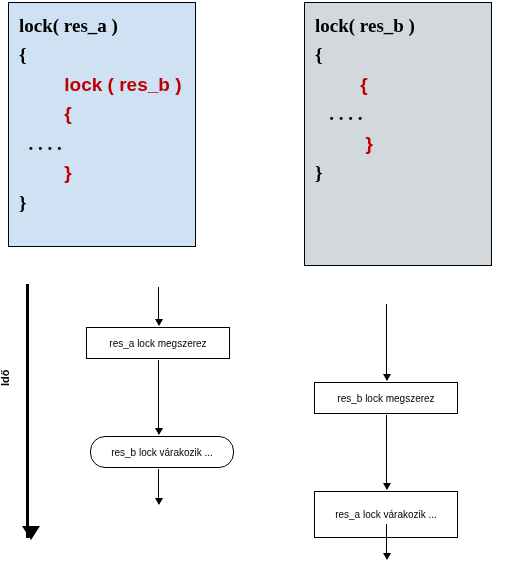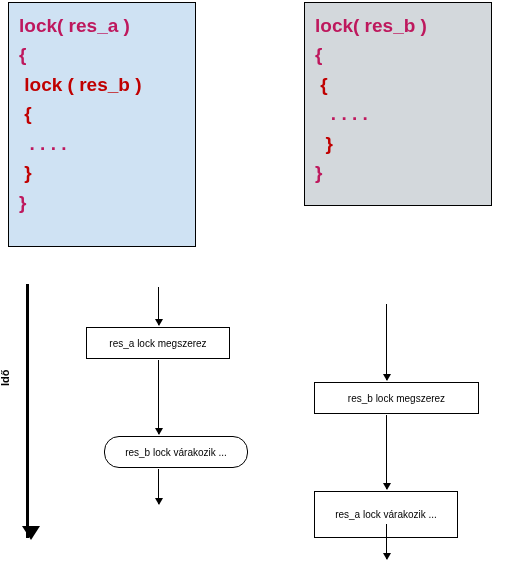--- a/index.html
+++ b/index.html
@@ -25,43 +25,43 @@
     left: 8px;
     top: 2px;
     width: 188px;
     height: 245px;
     background: #cfe2f3;
   }
   .cb-right {
     left: 304px;
     top: 2px;
     width: 188px;
-    height: 204px;
+    height: 264px;
     background: #d3d8dc;
   }
   .code-line { display: block; white-space: pre; }
-  .c-blue  { color: #be185d; }
-  .c-red   { color: #c00000; }
+  .c-blue  { color: #000000; font-family: Liberation Serif, serif; }
+  .c-red   { color: #c00000; margin-left: 40px; }
 
   
   .flow-box {
     position: absolute;
     border: 1px solid #000;
     background: #fff;
     font-size: 10px;
     font-family: Arial, sans-serif;
     display: flex;
     align-items: center;
     justify-content: center;
     text-align: center;
     padding: 2px;
   }
   .flow-box.a1 { left: 86px;  top: 327px; width: 144px; height: 32px; }
-  .flow-box.a2 { left: 104px;  top: 436px; width: 144px; height: 32px; border-radius: 15px; }
-  .flow-box.b1 { left: 314px; top: 382px; width: 165px; height: 32px; }
+  .flow-box.a2 { left: 90px;  top: 436px; width: 144px; height: 32px; border-radius: 15px; }
+  .flow-box.b1 { left: 314px; top: 382px; width: 144px; height: 32px; }
   .flow-box.b2 { left: 314px; top: 491px; width: 144px; height: 47px; }
 
   .arrow {
     position: absolute;
     width: 0;
     border-left: 1px solid #000;
   }
   .arrow::after {
     content: "";
     position: absolute;

